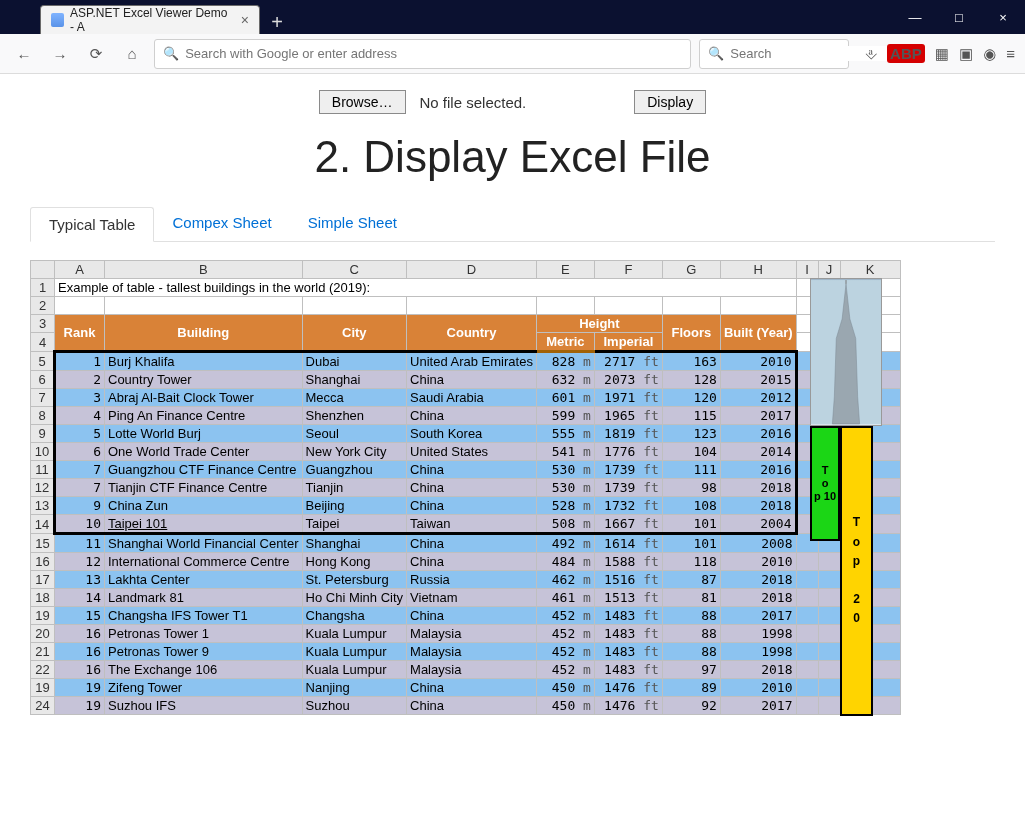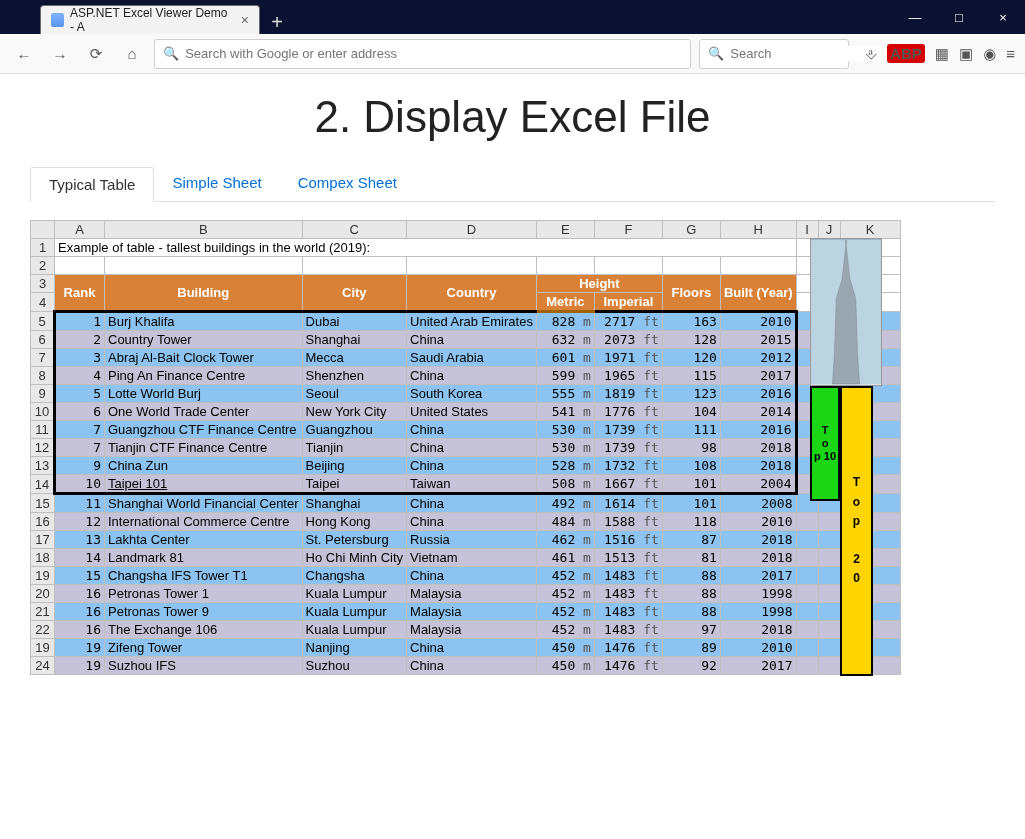--- a/index.html
+++ b/index.html
@@ -106,26 +106,32 @@
     <span>⎀</span>
     <span class="abp">ABP</span>
     <span>▦</span>
     <span>▣</span>
     <span>◉</span>
     <span>≡</span>
   </div>
 </div>
 
 <div class="page">
+  <div class="upload-row">
+    <button class="btn-native">Browse…</button>
+    <span class="nofile">No file selected.</span>
+    <span style="width:80px"></span>
+    <button class="btn-native">Display</button>
+  </div>
   <div class="h1">2. Display Excel File</div>
 
   <div class="tabs-sheet">
     <div class="stab active">Typical Table</div>
+    <div class="stab">Compex Sheet</div>
     <div class="stab">Simple Sheet</div>
-    <div class="stab">Compex Sheet</div>
   </div>
 
   <div class="excel-wrap">
     <table class="excel">
       <tbody>
           <tr>
         <th class="rowhdr"></th>
         <th class="colhdr col-A">A</th>
         <th class="colhdr col-B">B</th>
         <th class="colhdr col-C">C</th>

